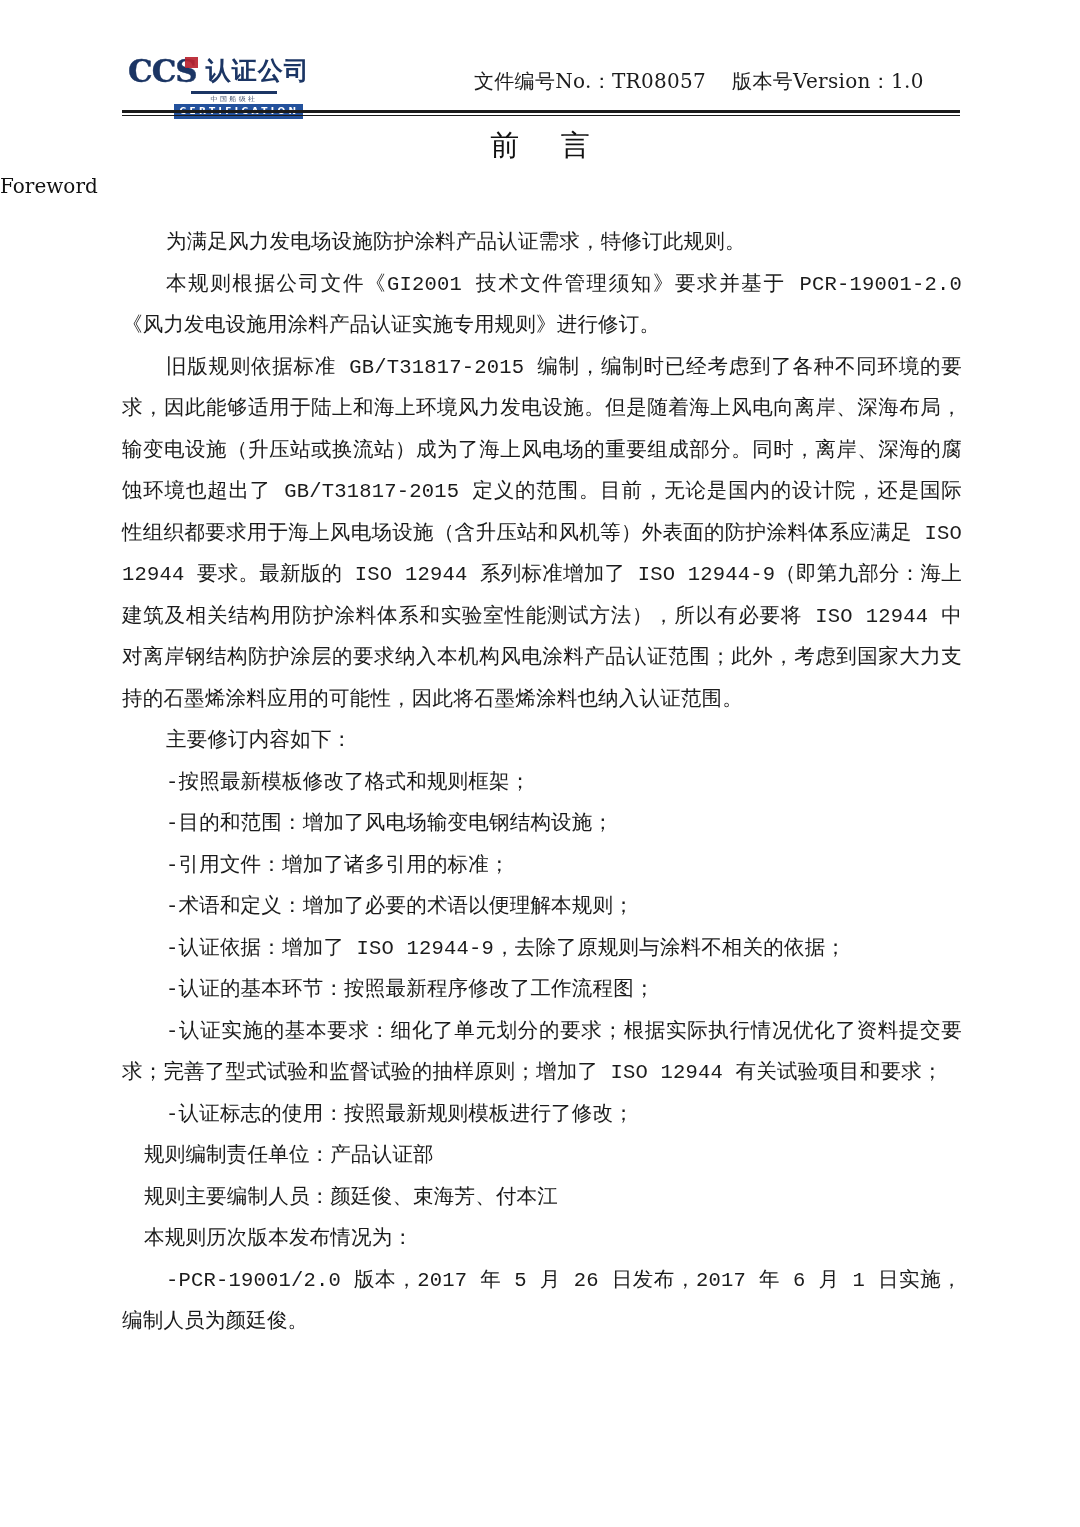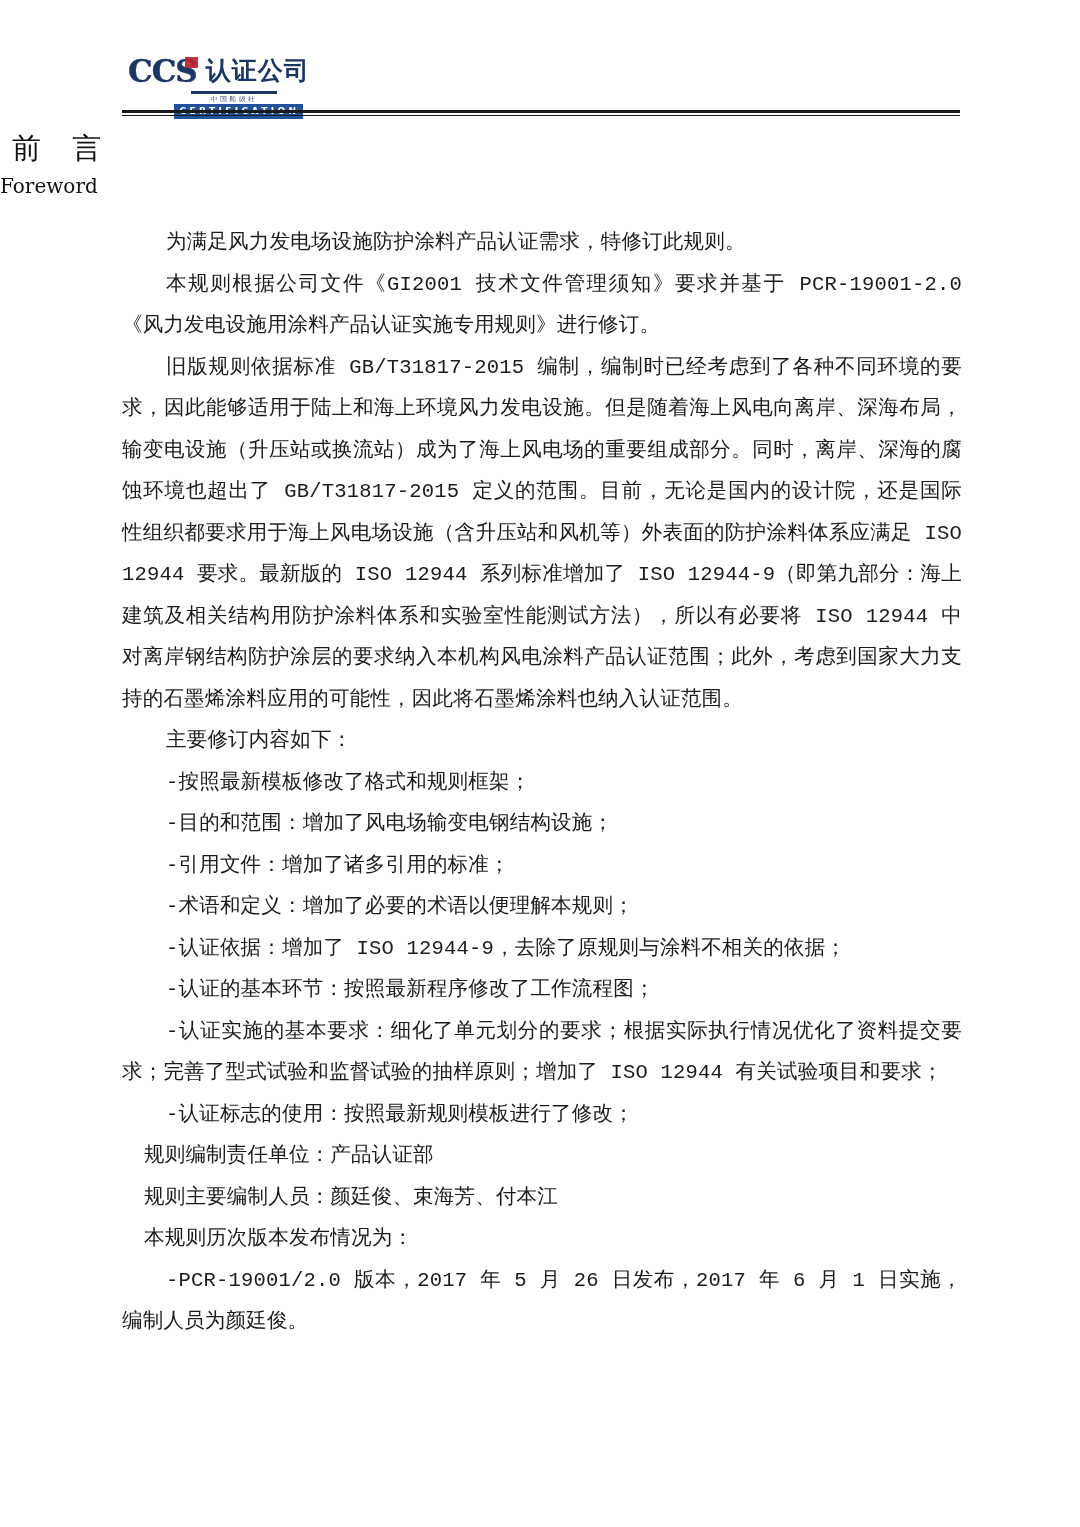--- a/index.html
+++ b/index.html
@@ -133,22 +133,22 @@
     height: 1px;
     background: #1a1a1a;
   }
 
   
   .title-cn {
     position: absolute;
     left: 0;
     top: 128px;
     width: 1080px;
-    text-align: left;
-    font-family: Liberation Serif, serif;
+    text-align: center;
+    font-family: Liberation Mono, monospace;
     font-size: 29px;
     line-height: 40px;
     letter-spacing: 12px;
     text-indent: 12px;
     color: #111;
   }
   .title-en {
     position: absolute;
     left: 0;
     top: 172px;
@@ -253,20 +253,23 @@
       </div>
       <div class="logo-row2">
         <div>
           <div class="logo-sub-en-line"></div>
           <div class="logo-sub-cn">中国船级社</div>
         </div>
         <div class="logo-cert-bar">CERTIFICATION</div>
       </div>
     </div>
 
+    <div class="doc-meta">
+      <span>文件编号No.：</span><span>TR08057</span><span class="gap"></span><span>版本号Version：</span><span>1.0</span>
+    </div>
   </div>
 
   <div class="rule-thick"></div>
   <div class="rule-thin"></div>
 
   <div class="title-cn">前 言</div>
   <div class="title-en">Foreword</div>
 
   <div class="body-block">
     <p class="para indent2">为满足风力发电场设施防护涂料产品认证需求，特修订此规则。</p>

